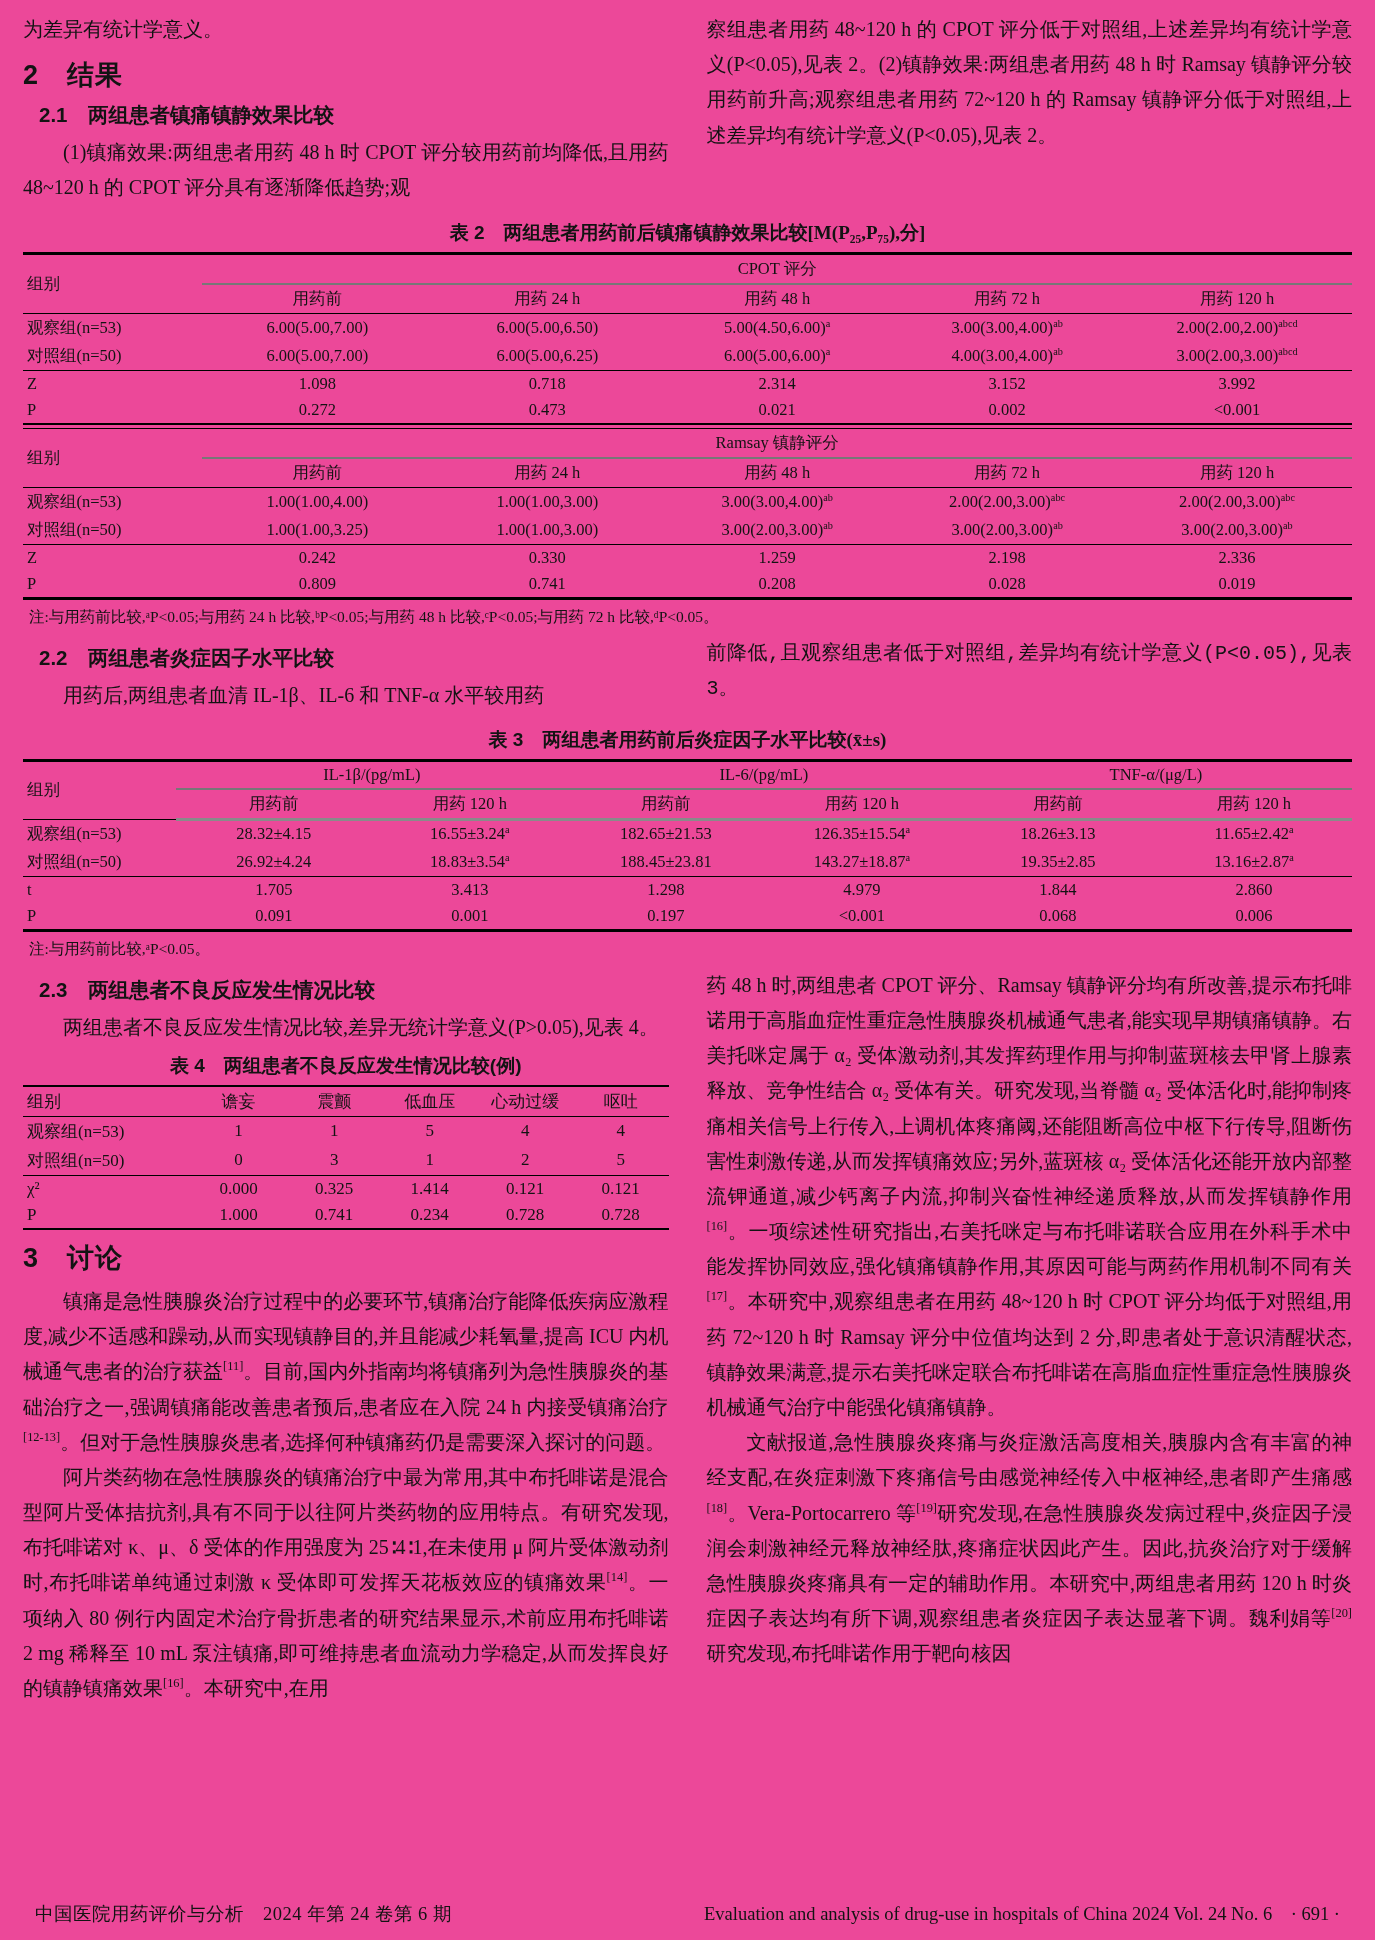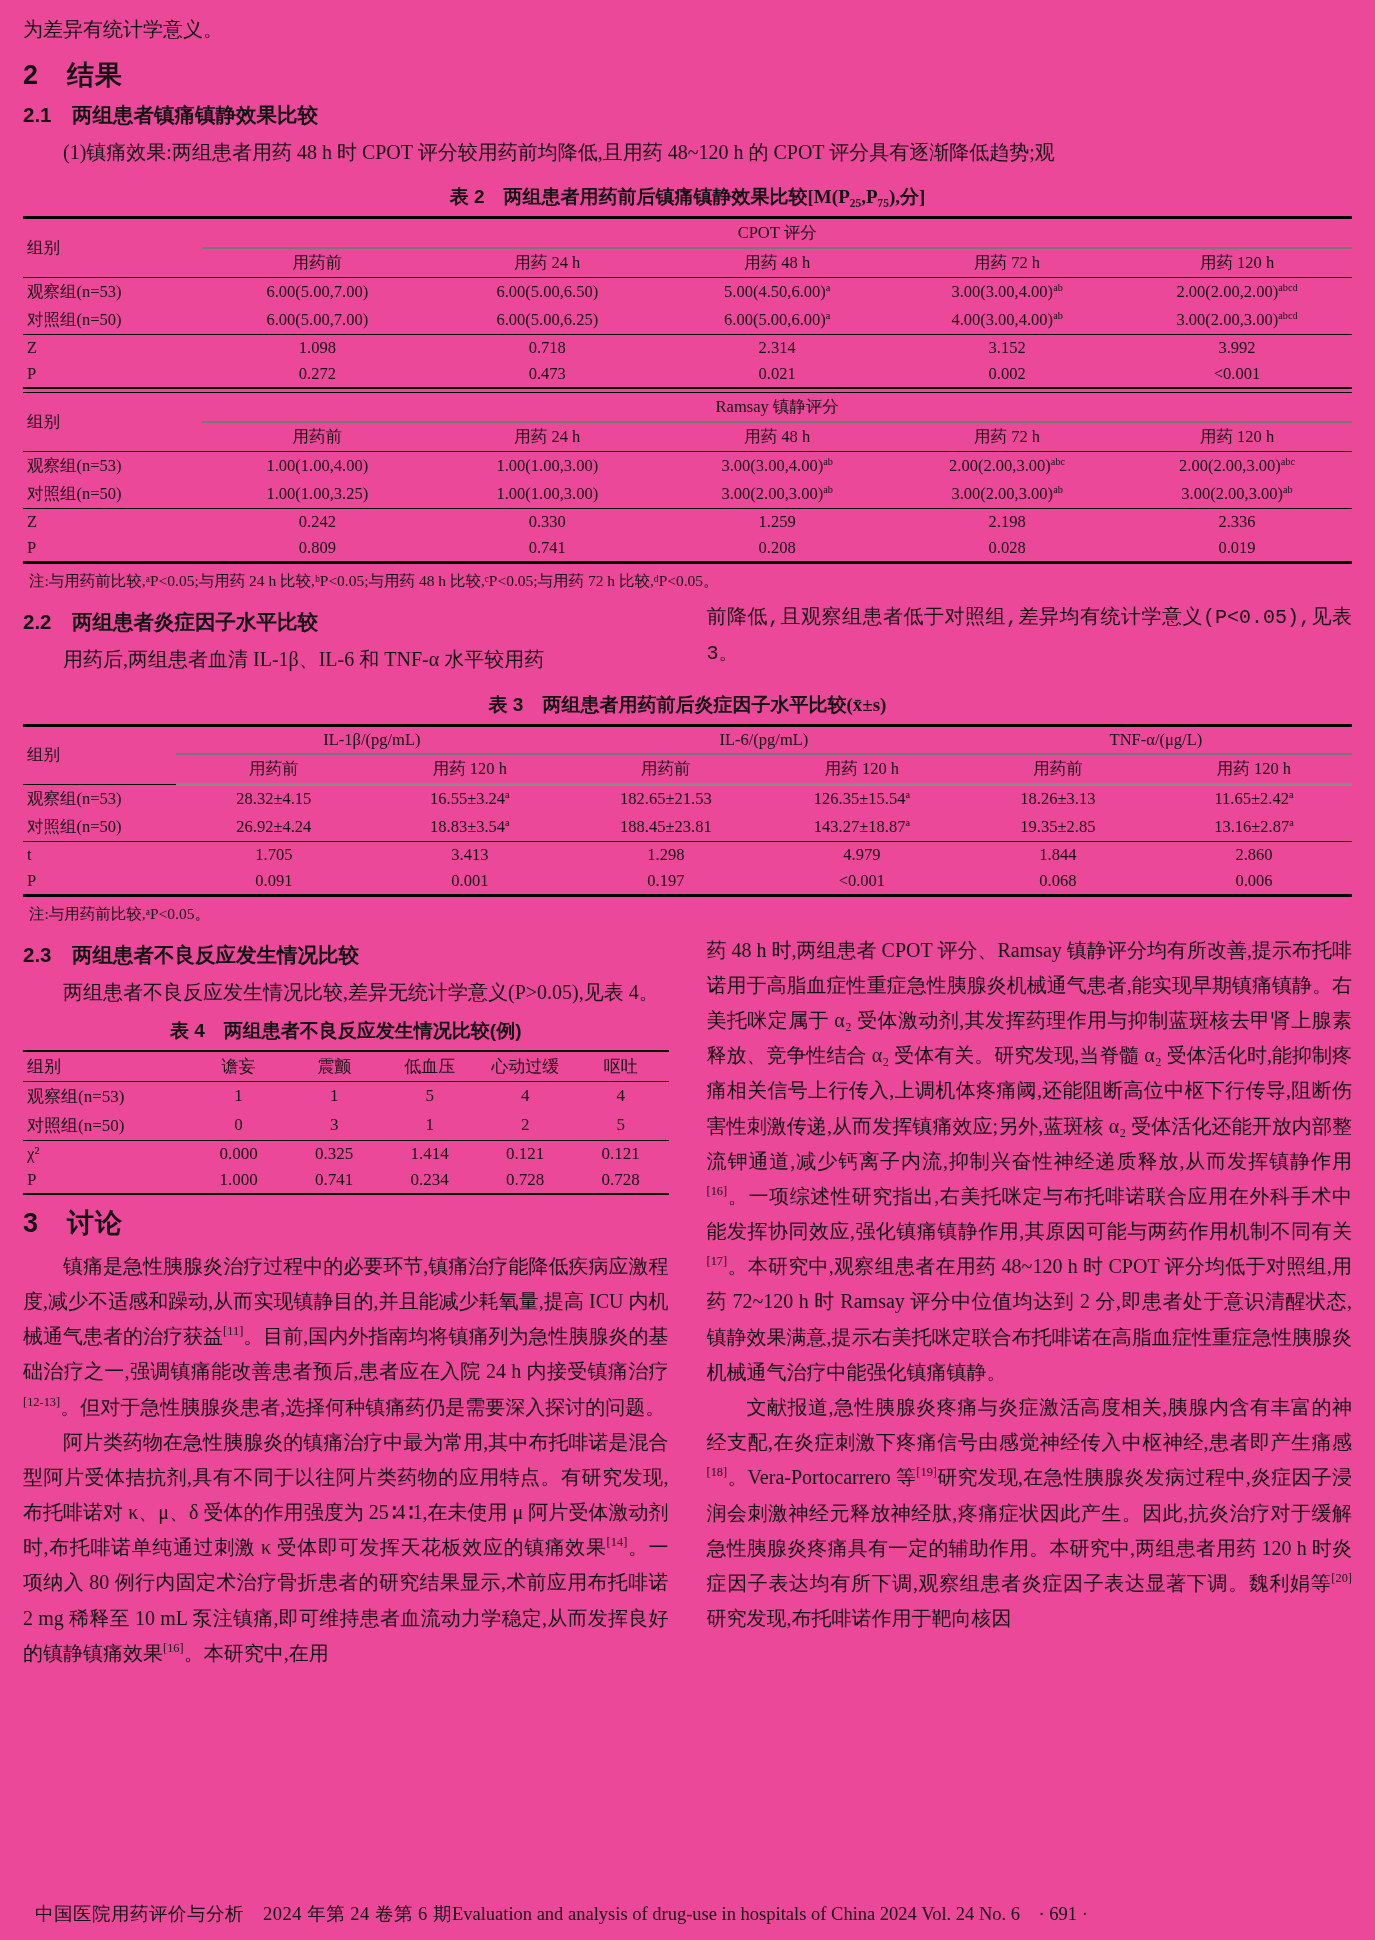--- a/index.html
+++ b/index.html
@@ -13,21 +13,21 @@
   .col{flex:1 1 0;min-width:0;}
   p.body{font-size:20px;line-height:1.76;text-align:justify;margin:0;}
   p.indent{text-indent:2em;}
   sup{font-size:0.62em;line-height:0;}
   h2.sec{
     font-family:"Liberation Sans","DejaVu Sans",sans-serif;
     font-size:27px;font-weight:bold;margin:10px 0 8px 0;letter-spacing:1px;
   }
   h3.sec{
     font-family:"Liberation Sans","DejaVu Sans",sans-serif;
-    font-size:20.5px;font-weight:bold;margin:8px 0 6px 0;
+    font-size:20.5px;font-weight:bold;margin:8px 0 6px 16px;
   }
   .table-block{margin:6px 0 4px 0;}
   .table-title{
     font-family:"Liberation Sans","DejaVu Sans",sans-serif;
     font-size:19px;font-weight:bold;text-align:center;margin:8px 0 6px 0;
   }
   .table-title .fml{font-family:"Liberation Serif",serif;font-weight:bold;}
   table.datatable{width:100%;border-collapse:collapse;font-size:16.5px;table-layout:fixed;}
   table.datatable th,table.datatable td{
     padding:3px 2px;font-weight:normal;text-align:center;vertical-align:middle;
@@ -38,37 +38,40 @@
   table.datatable th.grp{border-bottom:2.5px solid #777;}
   tr.statfirst td{border-top:1.5px solid #000;}
   table.t2a{border-top:3px solid #000;border-bottom:2px solid #000;}
   table.t2b{border-top:1.5px solid #000;border-bottom:3px solid #000;margin-top:3px;}
   table.t3{border-top:3px solid #000;border-bottom:3px solid #000;}
   table.t3 thead tr:last-child th{border-bottom:3px solid #8a8a8a;}
   table.t4{border-top:2.5px solid #000;border-bottom:2.5px solid #000;font-size:17px;}
   .ital{font-family:"Liberation Serif",serif;}
   .table-note{font-size:15.5px;margin:7px 0 4px 6px;}
   .footer{
-    margin-top:auto;display:flex;align-items:baseline;
+    margin-top:auto;display:flex;justify-content:space-between;align-items:baseline;
     font-size:18.5px;padding:6px 12px 0 12px;
   }
   .footer .cn{letter-spacing:0.5px;}
   .mt6{margin-top:6px;font-family:Liberation Mono, monospace;}
 </style>
 </head>
 <body>
 
 <div class="page">
 
   <div class="twocol">
     <div class="col">
       <p class="body">为差异有统计学意义。</p>
       <h2 class="sec">2　结果</h2>
       <h3 class="sec">2.1　两组患者镇痛镇静效果比较</h3>
       <p class="body indent">(1)镇痛效果:两组患者用药 48 h 时 CPOT 评分较用药前均降低,且用药 48~120 h 的 CPOT 评分具有逐渐降低趋势;观</p>
+    </div>
+    <div class="col">
+      <p class="body">察组患者用药 48~120 h 的 CPOT 评分低于对照组,上述差异均有统计学意义(P&lt;0.05),见表 2。(2)镇静效果:两组患者用药 48 h 时 Ramsay 镇静评分较用药前升高;观察组患者用药 72~120 h 的 Ramsay 镇静评分低于对照组,上述差异均有统计学意义(P&lt;0.05),见表 2。</p>
     </div>
   </div>
 
   <div class="table-block">
     <div class="table-title">
       <span>表 2</span>　<span>两组患者用药前后镇痛镇静效果比较</span><span class="fml ital">[M(P₂₅,P₇₅),分]</span>
     </div>
     <div id="table2-host">
         <table class="datatable t2a">
           <colgroup>

